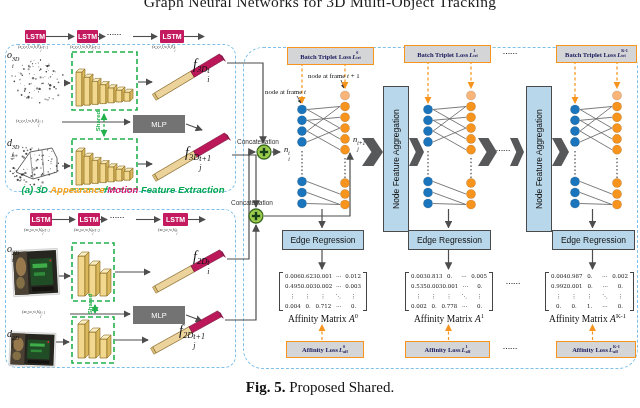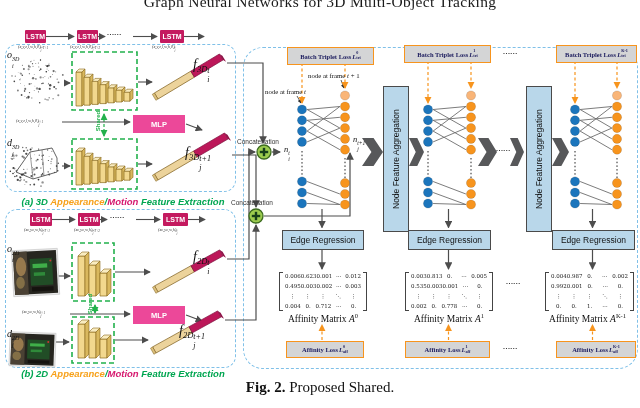--- a/index.html
+++ b/index.html
@@ -9,21 +9,21 @@
   .panel{position:absolute;border:1.4px dashed #7fc0e8;border-radius:12px;z-index:1;background:transparent;}
   #art{position:absolute;left:0;top:0;z-index:2;}
   .txt{z-index:3;}
   .title{left:0;top:-7px;width:640px;text-align:center;font-family:"Liberation Serif",serif;
          font-size:15.5px;color:#1a1a1a;letter-spacing:.3px;}
   .figcap{left:0;top:379px;width:640px;text-align:center;font-family:"Liberation Serif",serif;
           font-size:15px;color:#111;}
   .figcap b{font-weight:bold;}
   .lstm{background:#c41a5f;color:#fff;font-size:7px;font-weight:bold;display:flex;
         align-items:center;justify-content:center;border-radius:1px;z-index:3;}
-  .mlp{background:#ec4899;color:#fff;font-size:7.5px;font-weight:bold;display:flex;
+  .mlp{background:#737373;color:#fff;font-size:7.5px;font-weight:normal;display:flex;
        align-items:center;justify-content:center;z-index:3;}
   .tiny{font-family:"Liberation Serif",serif;font-style:italic;font-size:4.3px;color:#333;
         white-space:nowrap;z-index:3;}
   .tiny .ssx{display:inline-flex;flex-direction:column;font-size:3.2px;line-height:1;vertical-align:-0.4em;}
   .mvar{font-family:"Liberation Serif",serif;font-style:italic;font-size:10px;color:#111;z-index:3;white-space:nowrap;}
   .mvar .ssx{display:inline-flex;flex-direction:column;font-size:6px;line-height:1.05;vertical-align:-0.55em;}
   .feat{font-family:"Liberation Serif",serif;font-style:italic;font-size:14px;color:#111;z-index:3;white-space:nowrap;}
   .feat .fg{font-size:8.5px;vertical-align:-0.35em;}
   .feat .ssx{display:inline-flex;flex-direction:column;font-size:8px;line-height:1.05;vertical-align:-0.55em;}
   .ssx span{display:block;text-align:left;}
@@ -576,21 +576,21 @@
       </span></div>
   <div class="abs mlp" style="left:133px;top:115px;width:52px;height:18px">MLP</div>
   <div class="abs feat" style="left:193px;top:57px"><span>f</span><span class="fg">3D</span><span class="ssx">
         <span>t</span>
         <span>i</span>
       </span></div>
   <div class="abs feat" style="left:185px;top:145px"><span>f</span><span class="fg">3D</span><span class="ssx">
         <span>t+1</span>
         <span>j</span>
       </span></div>
-  <div class="abs cap" style="left:12px;top:196px;width:222px"><span class="g">(a) 3D </span><span class="o">Appearance</span><span class="g">/</span><span class="m">Motion</span><span class="g"> Feature Extraction</span></div>
+  <div class="abs cap" style="left:12px;top:184px;width:222px"><span class="g">(a) 3D </span><span class="o">Appearance</span><span class="g">/</span><span class="m">Motion</span><span class="g"> Feature Extraction</span></div>
 
   <div class="abs lstm" style="left:30px;top:213px;width:22px;height:13px">LSTM</div>
   <div class="abs lstm" style="left:78px;top:213px;width:22px;height:13px">LSTM</div>
   <div class="abs lstm" style="left:163px;top:213px;width:25px;height:13px">LSTM</div>
   <div class="abs dots txt" style="left:110px;top:212px">......</div>
   <div class="abs tiny" style="left:24px;top:227px"><span>(xc,yc,w,h)</span><span class="ssx">
         <span>t-T+1</span>
         <span>i</span>
       </span></div>
   <div class="abs tiny" style="left:74px;top:227px"><span>(xc,yc,w,h)</span><span class="ssx">
@@ -616,21 +616,20 @@
       </span></div>
   <div class="abs mlp" style="left:133px;top:306px;width:52px;height:18px">MLP</div>
   <div class="abs feat" style="left:193px;top:249px"><span>f</span><span class="fg">2D</span><span class="ssx">
         <span>t</span>
         <span>i</span>
       </span></div>
   <div class="abs feat" style="left:179px;top:323px"><span>f</span><span class="fg">2D</span><span class="ssx">
         <span>t+1</span>
         <span>j</span>
       </span></div>
-  <div class="abs cap" style="left:12px;top:368px;width:222px"><span class="g">(b) 2D </span><span class="o">Appearance</span><span class="g">/</span><span class="m">Motion</span><span class="g"> Feature Extraction</span></div>
 
   <div class="abs concat" style="left:237px;top:138px">Concatenation</div>
   <div class="abs concat" style="left:231px;top:199px">Concatenation</div>
   <div class="abs nlab" style="left:284px;top:144px"><span>n</span><span class="ssx">
         <span>t</span>
         <span>i</span>
       </span></div>
   <div class="abs nlab" style="left:353px;top:134px"><span>n</span><span class="ssx">
         <span>t+1</span>
         <span>j</span>
@@ -801,14 +800,14 @@
       <span>Affinity Loss </span>
       <span class="mi">L</span>
       <span class="ss2">
         <span>K-1</span>
         <span>aff</span>
       </span>
     </div>
   <div class="abs dots txt" style="left:503px;top:343px">......</div>
 
 
-  <div class="abs txt figcap"><b>Fig. 2.</b><span> Proposed Shared.</span></div>
+  <div class="abs txt figcap"><b>Fig. 5.</b><span> Proposed Shared.</span></div>
 </div>
 
 </body></html>

